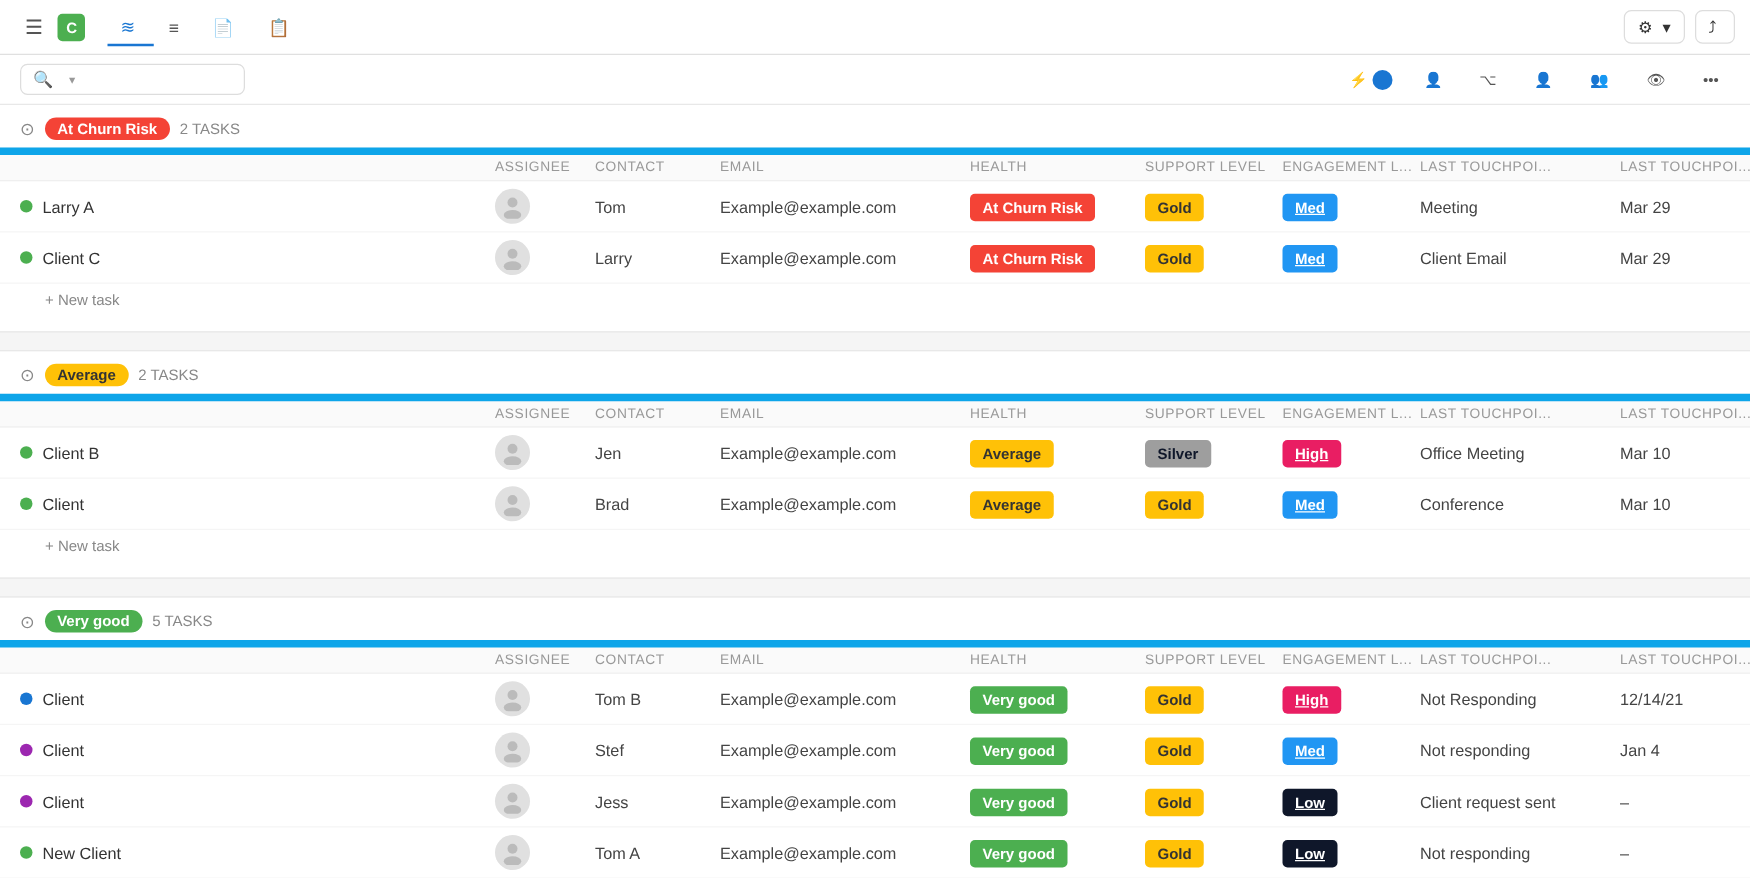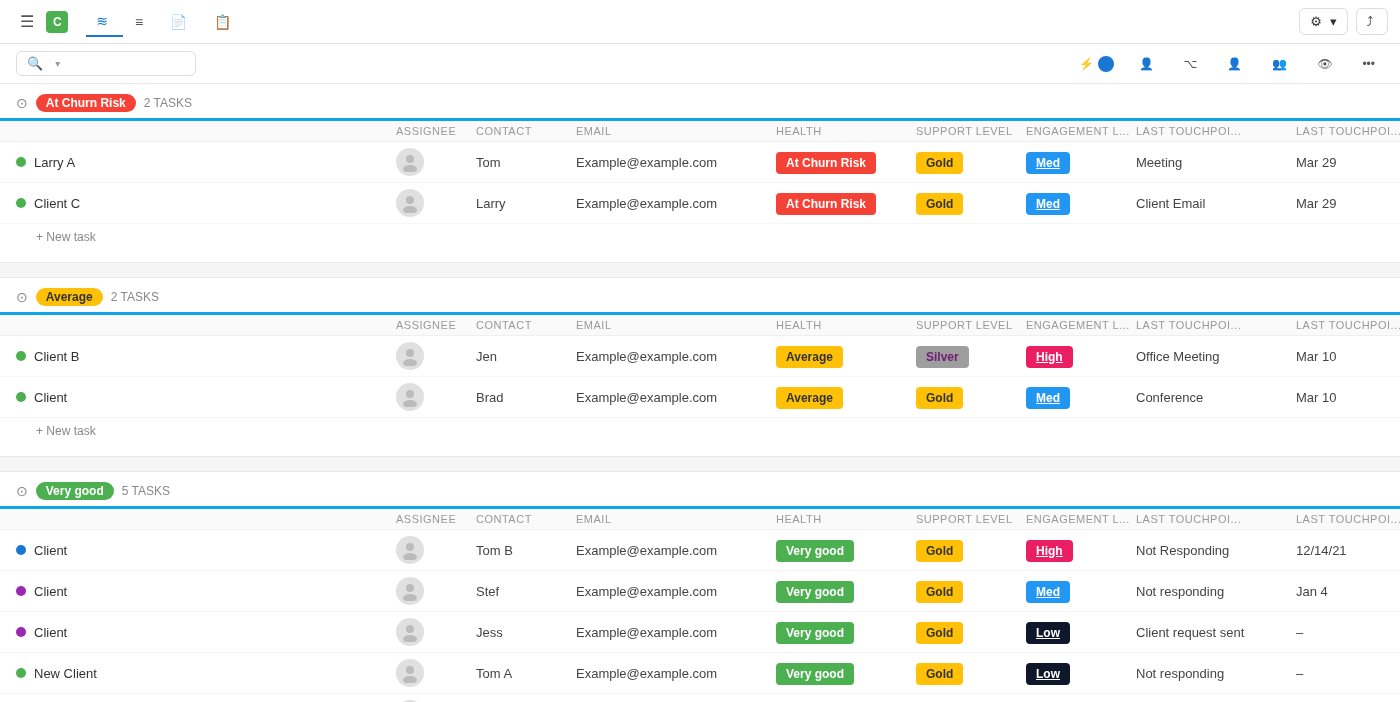--- a/index.html
+++ b/index.html
@@ -32,40 +32,40 @@
     .section { margin-bottom: 8px; }
 
     
     .section-header { display: flex; align-items: center; padding: 10px 16px 6px 16px; gap: 8px; }
     .collapse-btn { cursor: pointer; color: #888; font-size: 14px; }
     .section-badge { padding: 2px 10px; border-radius: 12px; font-size: 12px; font-weight: 600; color: white; }
     .badge-churn { background: #f44336; }
     .badge-average { background: #ffc107; color: #333; }
     .badge-verygood { background: #4caf50; }
     .task-count { font-size: 12px; color: #888; font-weight: 500; }
-    .col-headers { display: grid; grid-template-columns: 380px 80px 100px 200px 140px 110px 110px 160px 130px 160px; align-items: center; padding: 4px 16px; background: #fafafa; border-top: 3px solid #0ea5e9; border-bottom: 1px solid #efefef; }
+    .col-headers { display: grid; grid-template-columns: 380px 80px 100px 200px 140px 110px 110px 160px 130px 160px; align-items: center; padding: 4px 16px; background: #fafafa; border-top: 6px solid #0ea5e9; border-bottom: 1px solid #efefef; }
     .col-header { font-size: 11px; font-weight: 500; color: #999; text-transform: uppercase; letter-spacing: 0.5px; }
     .table-row { display: grid; grid-template-columns: 380px 80px 100px 200px 140px 110px 110px 160px 130px 160px; align-items: center; padding: 6px 16px; border-bottom: 1px solid #f5f5f5; min-height: 40px; }
 
     .task-name { display: flex; align-items: center; gap: 8px; font-size: 13px; }
     .task-dot { width: 10px; height: 10px; border-radius: 50%; flex-shrink: 0; }
     .dot-blue { background: #1976d2; }
     .dot-purple { background: #9c27b0; }
     .dot-green { background: #4caf50; }
 
     .assignee-avatar { width: 28px; height: 28px; border-radius: 50%; background: #e0e0e0; display: flex; align-items: center; justify-content: center; font-size: 11px; color: #999; }
 
     .cell-text { font-size: 13px; color: #444; }
 
     .health-badge { padding: 4px 10px; border-radius: 4px; font-size: 12px; font-weight: 600; color: white; text-align: center; }
     .health-churn { background: #f44336; }
     .health-average { background: #ffc107; color: #333; }
     .health-verygood { background: #4caf50; }
 
-    .support-badge { padding: 4px 10px; border-radius: 4px; font-size: 12px; font-weight: 600; color: #701a75; text-align: center; }
+    .support-badge { padding: 4px 10px; border-radius: 4px; font-size: 12px; font-weight: 600; color: #0f172a; text-align: center; }
     .support-gold { background: #ffc107; color: #333; }
     .support-silver { background: #9e9e9e; }
 
     .engagement-badge { padding: 4px 10px; border-radius: 4px; font-size: 12px; font-weight: 600; color: white; text-align: center; text-decoration: underline; }
     .eng-med { background: #2196f3; }
     .eng-high { background: #e91e63; }
     .eng-low { background: #0f172a; }
 
     .new-task { padding: 6px 16px 10px 36px; color: #888; font-size: 12px; cursor: pointer; }
 

